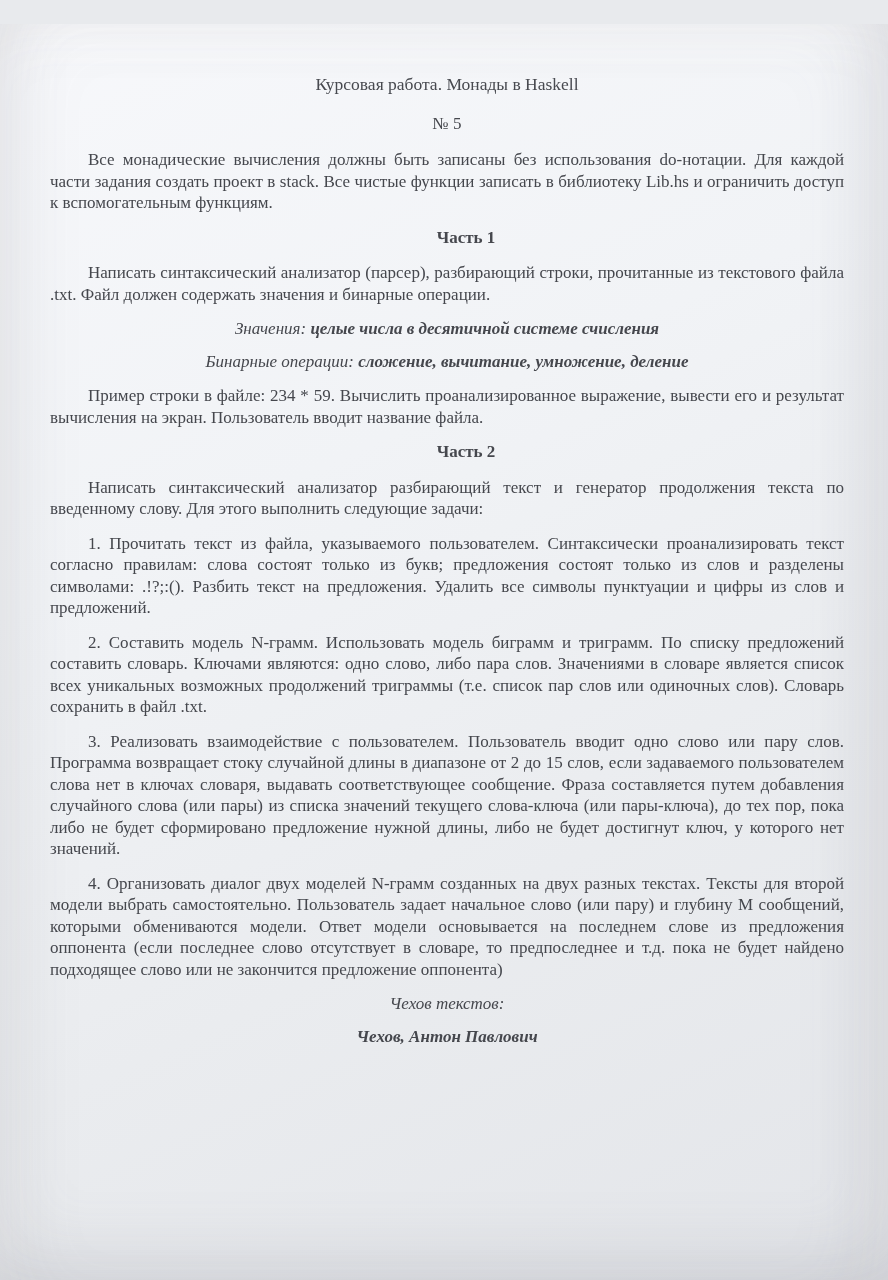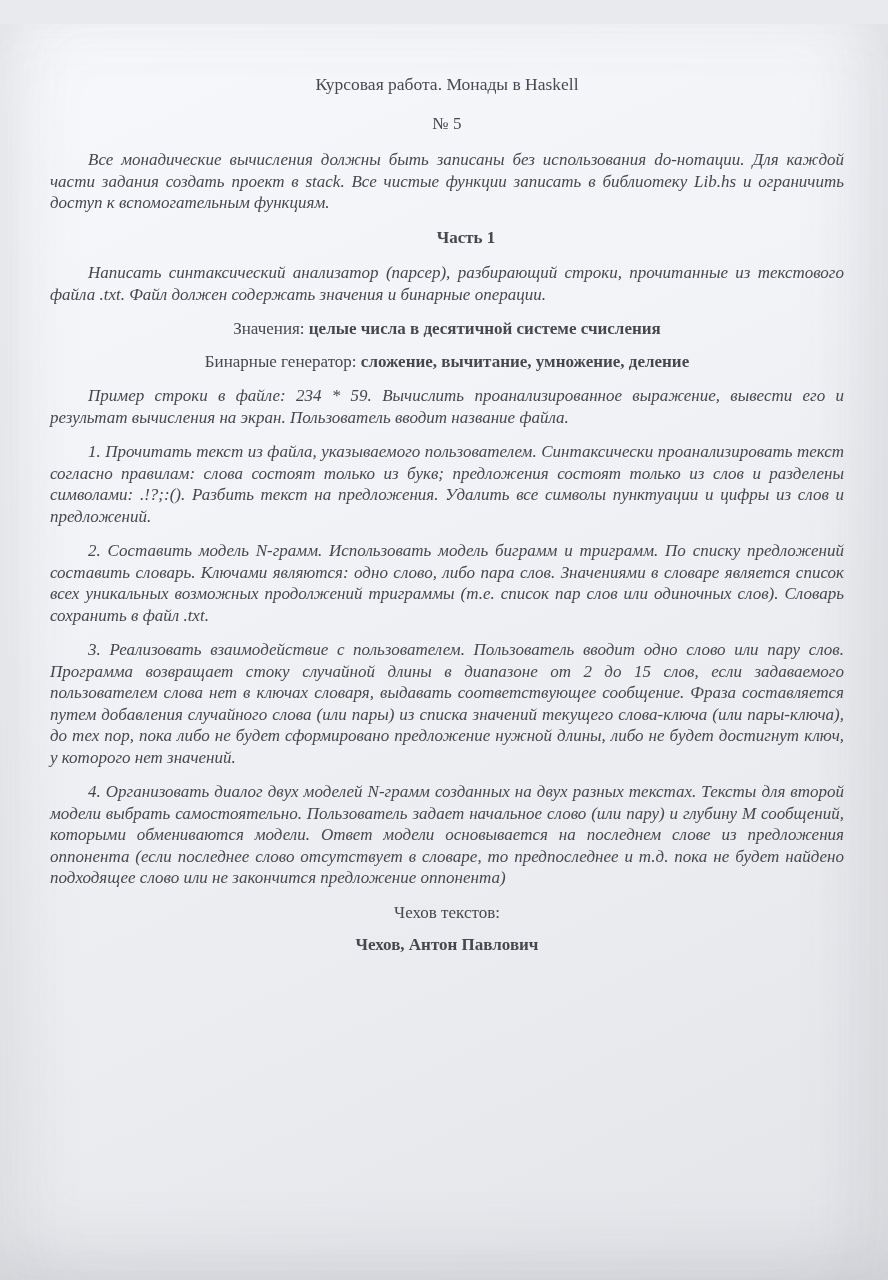--- a/index.html
+++ b/index.html
@@ -37,26 +37,26 @@
   .title {
     font-size: 17.5px;
     font-weight: normal;
     margin: 0 0 17px 0;
   }
   .docnum { margin: 0 0 15px 0; }
   p.body {
     margin: 0 0 13px 0;
     text-align: justify;
     text-indent: 38px;
-    font-style: italic;
   }
   p.centerline {
     margin: 0 0 11px 0;
     text-align: center;
     text-indent: 0;
+    font-style: italic;
   }
   p.heading {
     margin: 1px 0 14px 0;
     text-indent: 38px;
     font-weight: 600;
     text-align: center;
   }
   .b { font-weight: 600; }
   .footer-label { margin: 11px 0 16px 0; }
   .footer-name  { margin: 0; font-weight: 600; }
@@ -72,25 +72,27 @@
     <p class="docnum t-center">№ 5</p>
 
     <p class="body">Все монадические вычисления должны быть записаны без использования do-нотации. Для каждой части задания создать проект в stack. Все чистые функции записать в библиотеку Lib.hs и ограничить доступ к вспомогательным функциям.</p>
 
     <p class="heading">Часть 1</p>
 
     <p class="body">Написать синтаксический анализатор (парсер), разбирающий строки, прочитанные из текстового файла .txt. Файл должен содержать значения и бинарные операции.</p>
 
     <p class="centerline"><span>Значения: </span><span class="b">целые числа в десятичной системе счисления</span></p>
 
-    <p class="centerline" style="margin-bottom:13px;"><span>Бинарные генератор: </span><span class="b">сложение, вычитание, умножение, деление</span></p>
+    <p class="centerline" style="margin-bottom:13px;"><span>Бинарные операции: </span><span class="b">сложение, вычитание, умножение, деление</span></p>
 
     <p class="body">Пример строки в файле: 234 * 59. Вычислить проанализированное выражение, вывести его и результат вычисления на экран. Пользователь вводит название файла.</p>
 
+    <p class="heading">Часть 2</p>
 
+    <p class="body">Написать синтаксический анализатор разбирающий текст и генератор продолжения текста по введенному слову. Для этого выполнить следующие задачи:</p>
 
     <p class="body">1. Прочитать текст из файла, указываемого пользователем. Синтаксически проанализировать текст согласно правилам: слова состоят только из букв; предложения состоят только из слов и разделены символами: .!?;:(). Разбить текст на предложения. Удалить все символы пунктуации и цифры из слов и предложений.</p>
 
     <p class="body">2. Составить модель N-грамм. Использовать модель биграмм и триграмм. По списку предложений составить словарь. Ключами являются: одно слово, либо пара слов. Значениями в словаре является список всех уникальных возможных продолжений триграммы (т.е. список пар слов или одиночных слов). Словарь сохранить в файл .txt.</p>
 
 
 
 
     <p class="body">3. Реализовать взаимодействие с пользователем. Пользователь вводит одно слово или пару слов. Программа возвращает стоку случайной длины в диапазоне от 2 до 15 слов, если задаваемого пользователем слова нет в ключах словаря, выдавать соответствующее сообщение. Фраза составляется путем добавления случайного слова (или пары) из списка значений текущего слова-ключа (или пары-ключа), до тех пор, пока либо не будет сформировано предложение нужной длины, либо не будет достигнут ключ, у которого нет значений.</p>
 

